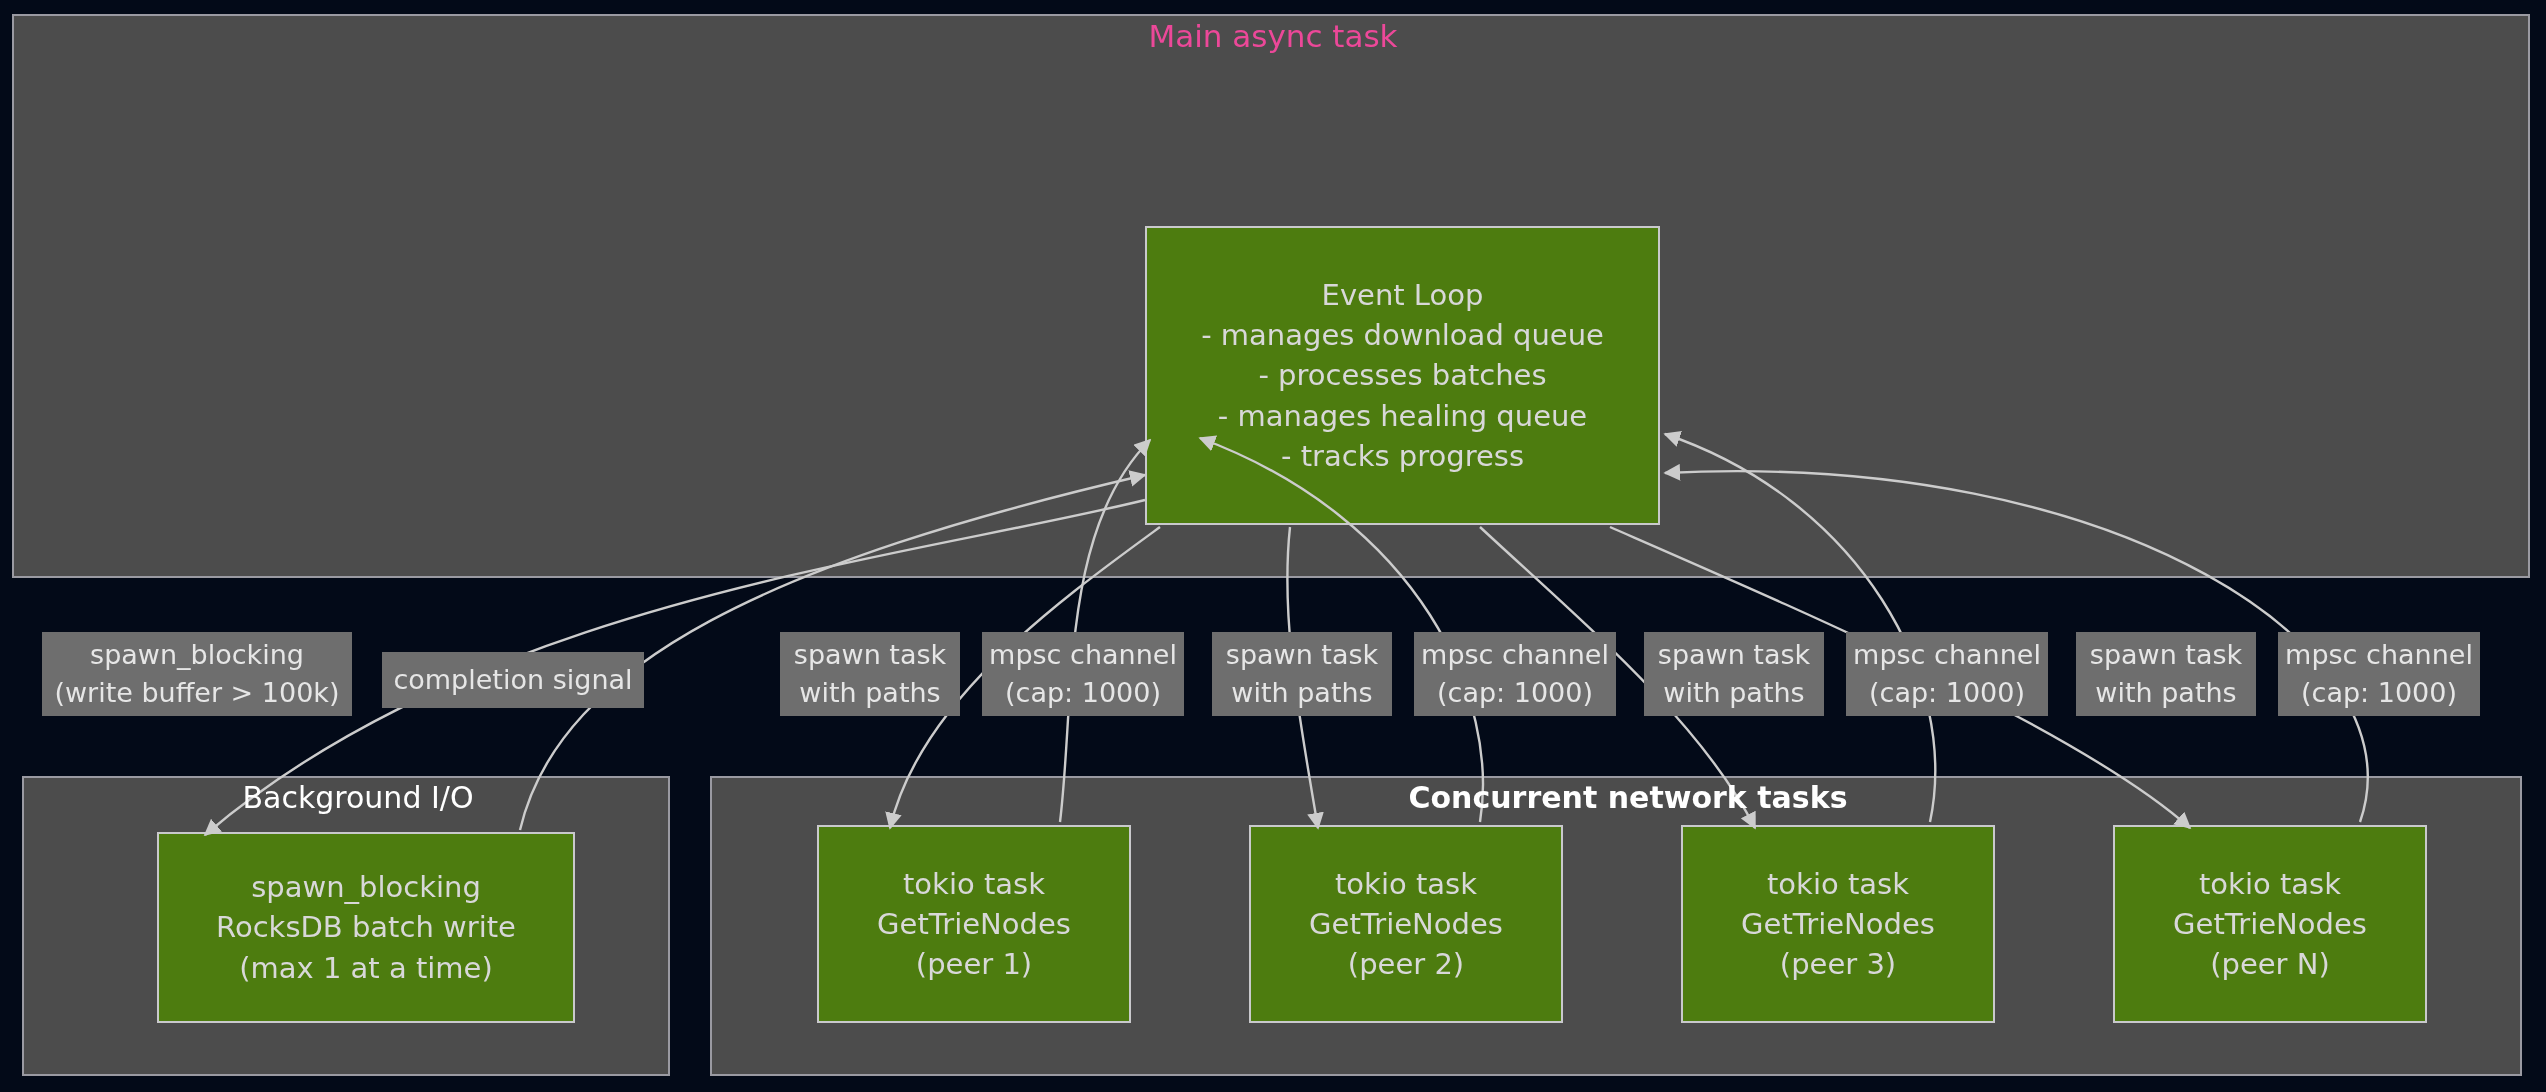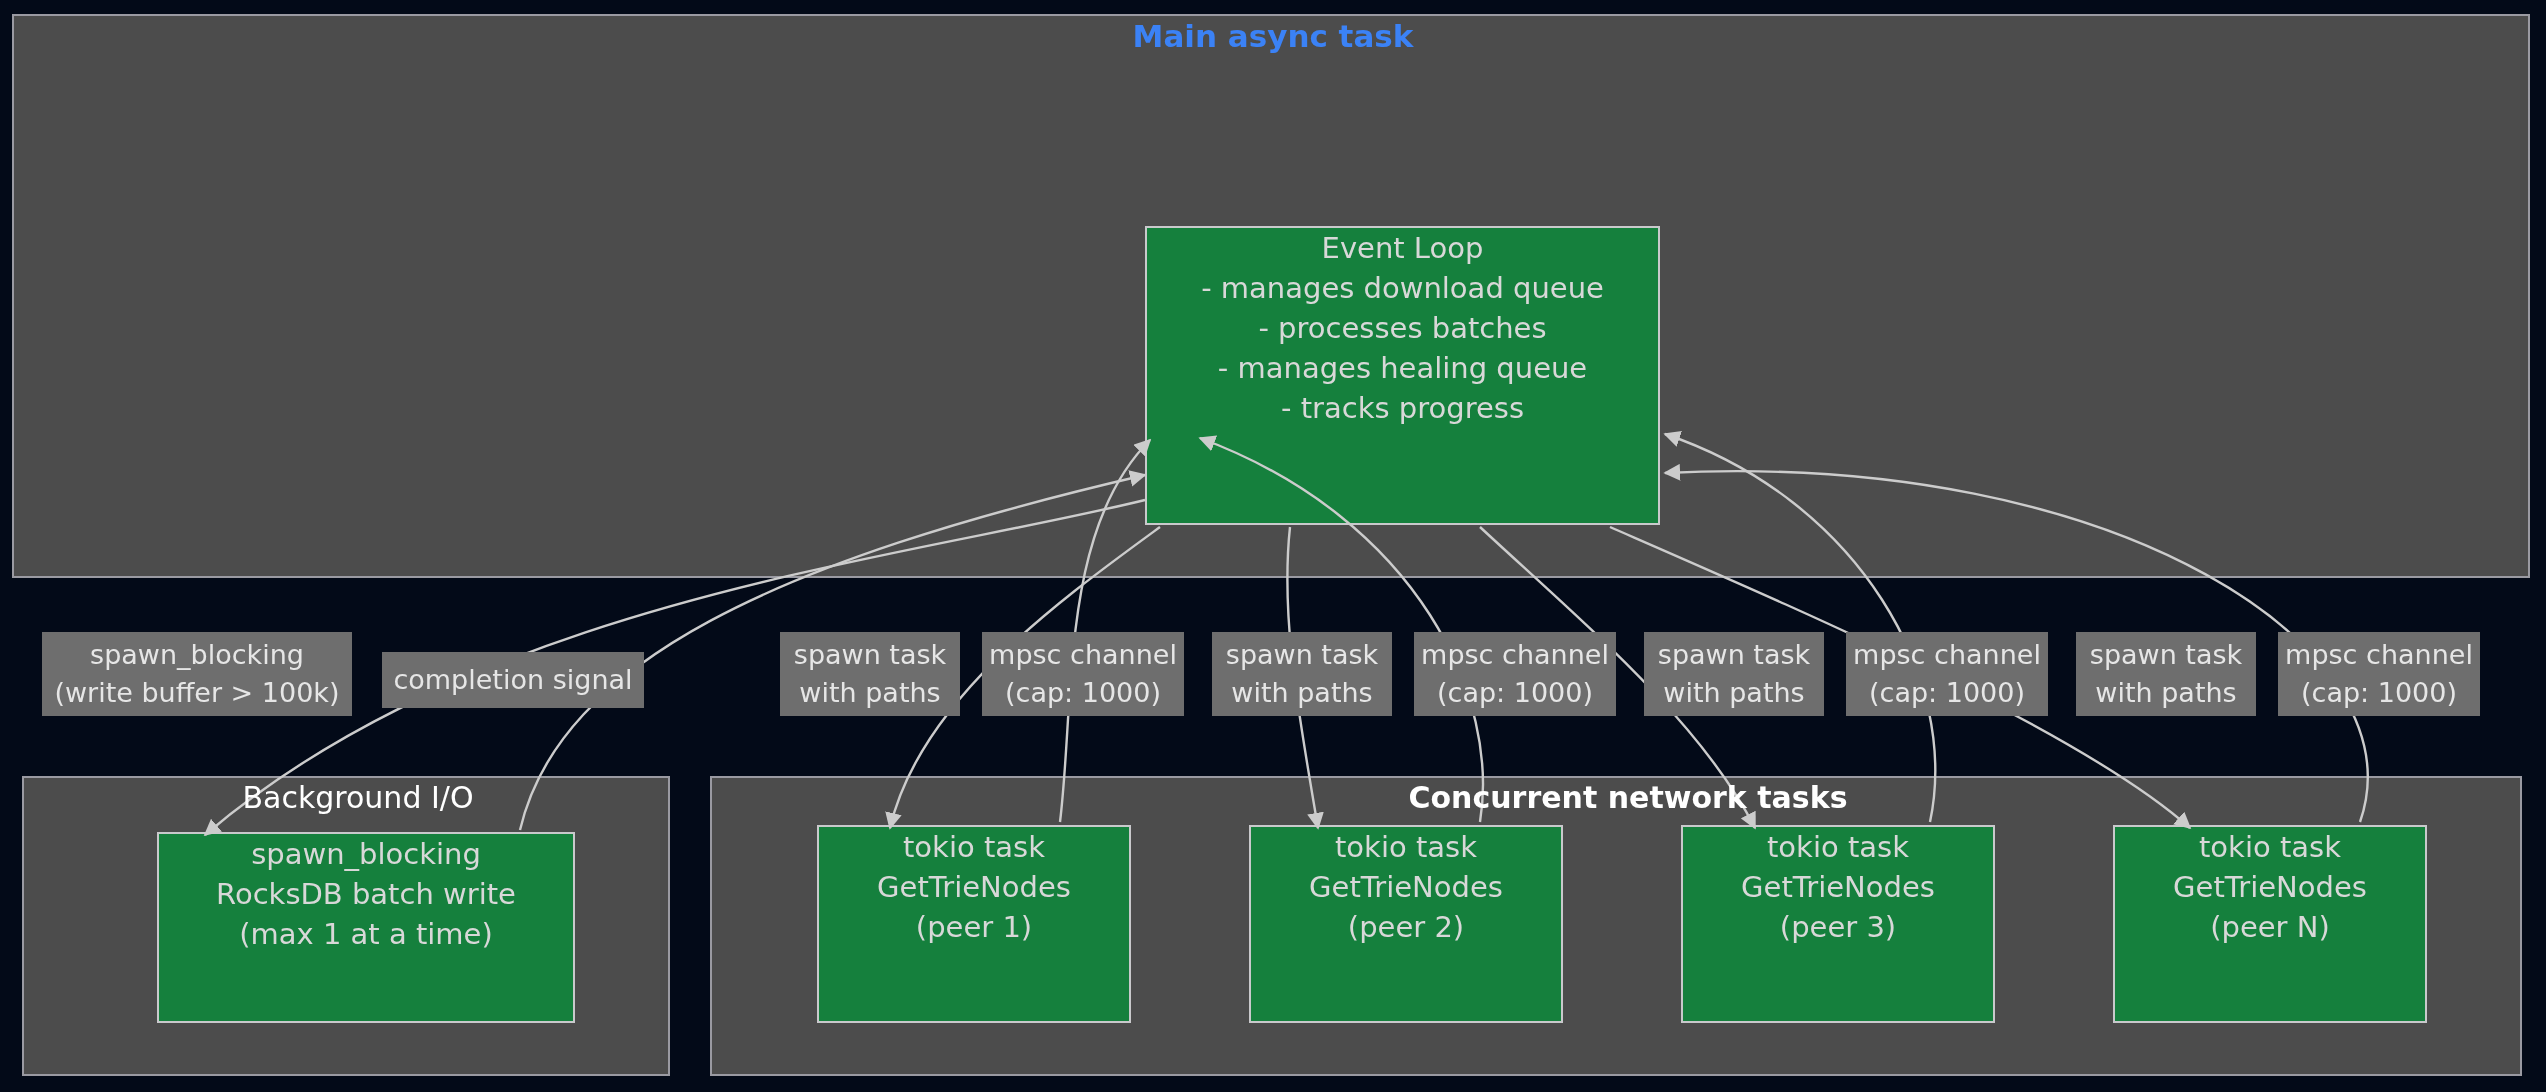--- a/index.html
+++ b/index.html
@@ -40,26 +40,27 @@
     color: #ffffff;
     font-size: 30px;
     white-space: nowrap;
     z-index: 6;
     text-align: center;
     margin-left: 12px;
   }
   
   .node {
     position: absolute;
-    background: #15803d;
+    background: #4d7c0f;
     border: 2px solid #c9c9cc;
     box-sizing: border-box;
     display: flex;
     flex-direction: column;
     align-items: center;
+    justify-content: center;
     color: #d8d8d8;
     font-size: 29px;
     line-height: 1.38;
     z-index: 3;
     text-align: center;
   }
   .node .ln { display: block; white-space: nowrap; }
   #node-event-loop { font-size: 29px; }
   #node-event-loop .ln { text-align: center; }
   
@@ -80,25 +81,24 @@
     white-space: nowrap;
   }
   .edge-label .ln { display: block; white-space: nowrap; }
   
   #main-title {
     position: absolute;
     left: 0;
     right: 0;
     top: 14px;
     text-align: center;
-    color: #3b82f6;
+    color: #ec4899;
     font-size: 31px;
     line-height: 1.42;
     z-index: 6;
-    font-weight: bold;
   }
   #main-title .ln { display: block; }
 </style>
 </head>
 <body>
 
 <div id="stage">
 
   <div class="cluster" id="cluster-main" style="left:12px; top:14px; width:2518px; height:564px;"></div>
 

